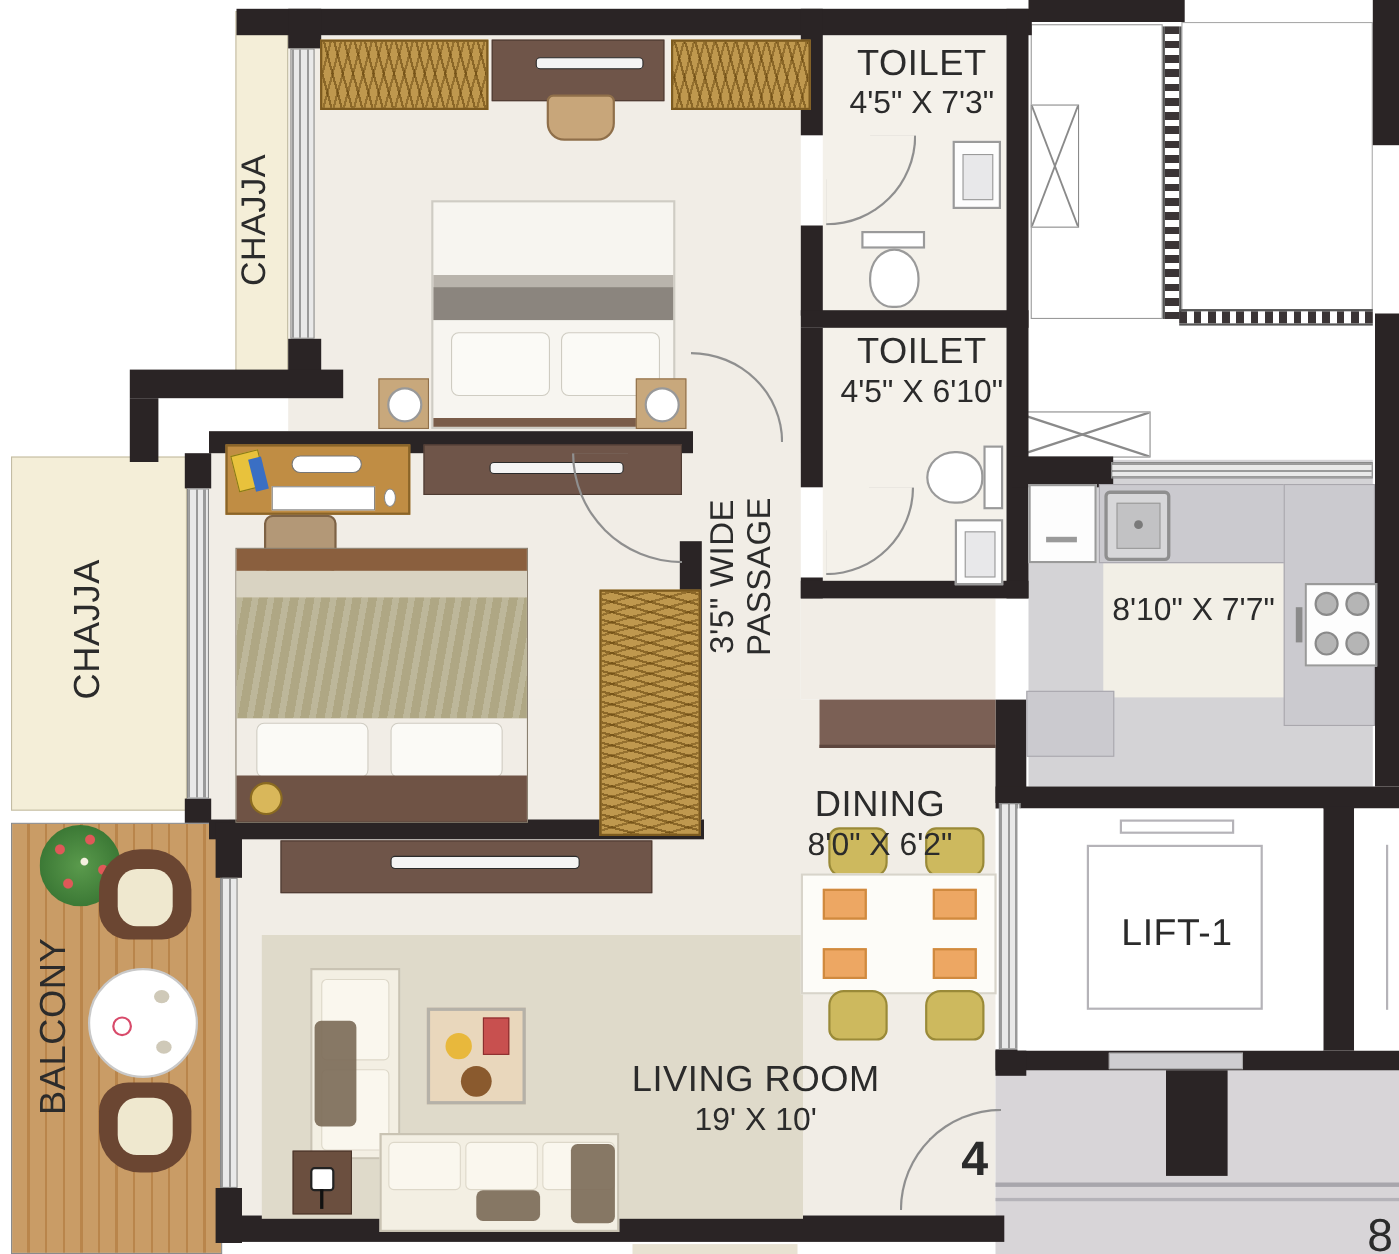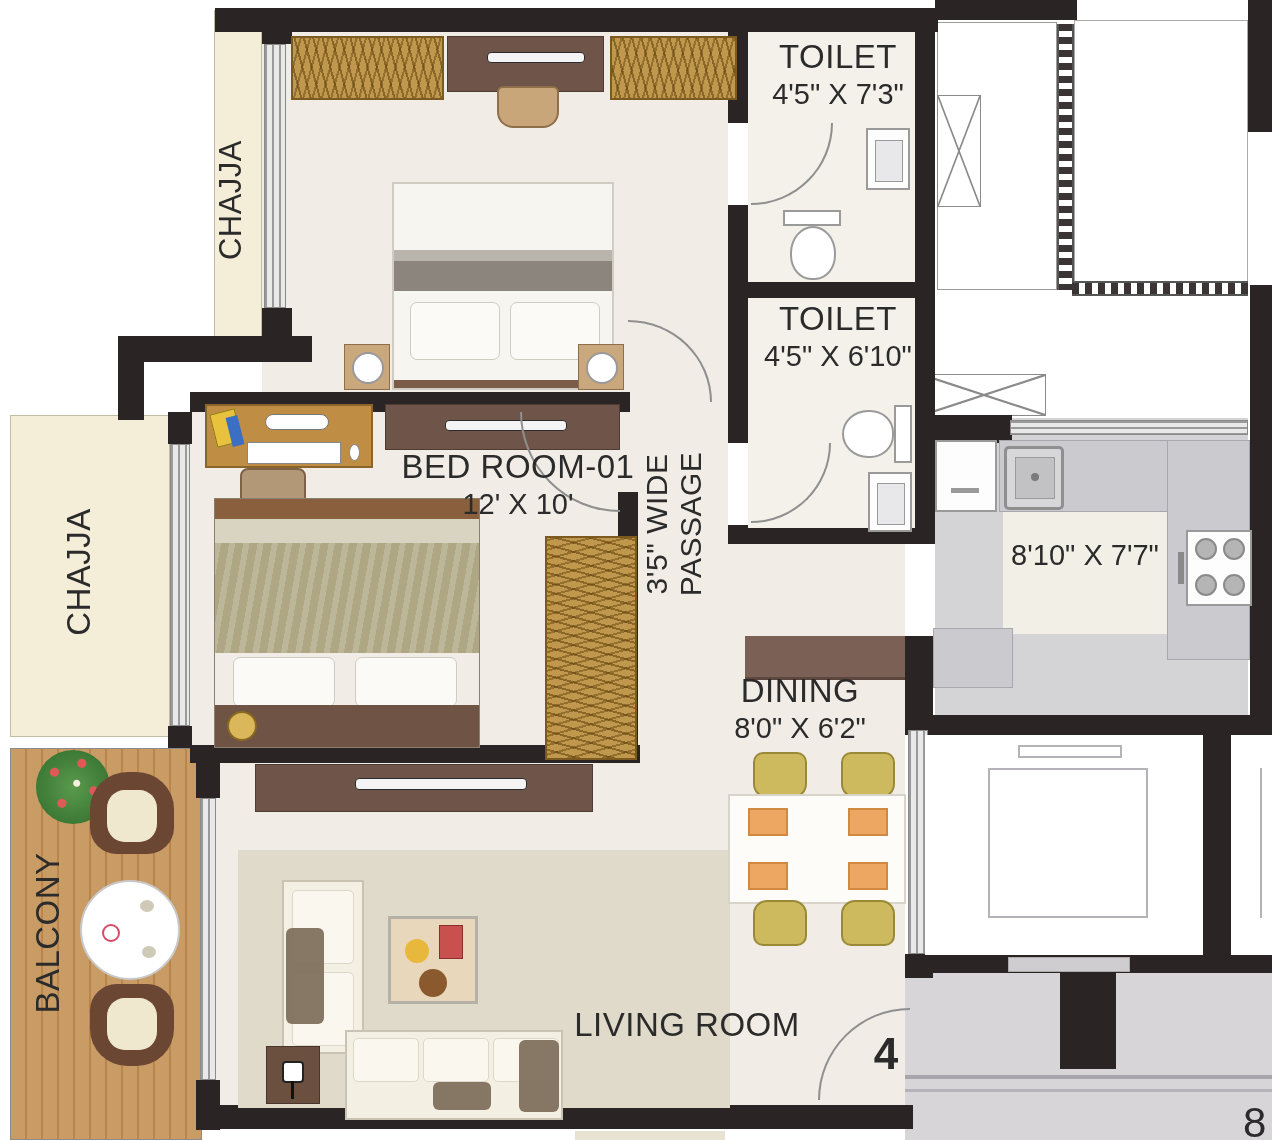--- a/index.html
+++ b/index.html
@@ -262,37 +262,37 @@
   <div class="arc arc-tl" style="left:818px;top:1008px;width:92px;height:92px;"></div>
 
   <div class="rlabel" style="left:738px;top:38px;width:200px;">
     <div class="rname">TOILET</div>
     <div class="rdims">4'5" X 7'3"</div>
   </div>
   <div class="rlabel" style="left:738px;top:300px;width:200px;">
     <div class="rname">TOILET</div>
     <div class="rdims">4'5" X 6'10"</div>
   </div>
-  <div class="rlabel" style="left:318px;top:448px;width:400px;">
-    <div class="rname">BED ROOM-01</div>
-    <div class="rdims">12' X 10'</div>
-  </div>
   <div class="vlabel" style="left:563px;top:486px;width:230px;height:76px;">
     <div class="rname" style="font-size:30px;">3'5" WIDE</div>
     <div class="rname" style="font-size:30px;">PASSAGE</div>
   </div>
   <div class="rlabel" style="left:935px;top:538px;width:300px;">
     <div class="rdims">8'10" X 7'7"</div>
   </div>
-  <div class="rlabel" style="left:650px;top:672px;width:300px;">
+  <div class="rlabel" style="left:650px;top:712px;width:300px;">
     <div class="rname">DINING</div>
     <div class="rdims">8'0" X 6'2"</div>
   </div>
-  <div class="rlabel" style="left:487px;top:962px;width:400px;margin-top:44px;">
+  <div class="rlabel" style="left:487px;top:962px;width:400px;">
     <div class="rname">LIVING ROOM</div>
+    <div class="rdims">19' X 10'</div>
+  </div>
+  <div class="rlabel" style="left:970px;top:828px;width:200px;">
+    <div class="rname" style="font-size:34px;">LIFT-1</div>
   </div>
   <div class="vlabel" style="left:128px;top:175px;width:220px;height:50px;">
     <div class="rname" style="font-size:31px;">CHAJJA</div>
   </div>
   <div class="vlabel" style="left:-27px;top:544px;width:230px;height:56px;">
     <div class="rname" style="font-size:33px;">CHAJJA</div>
   </div>
   <div class="vlabel" style="left:-63px;top:905px;width:240px;height:56px;">
     <div class="rname" style="font-size:33px;">BALCONY</div>
   </div>

